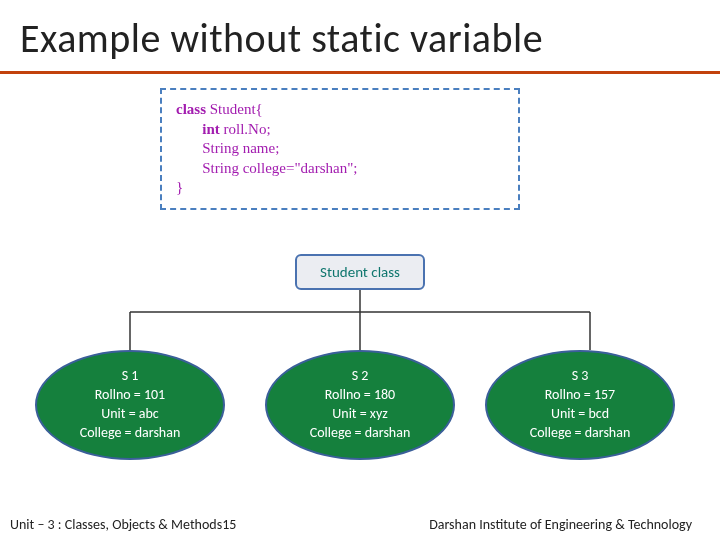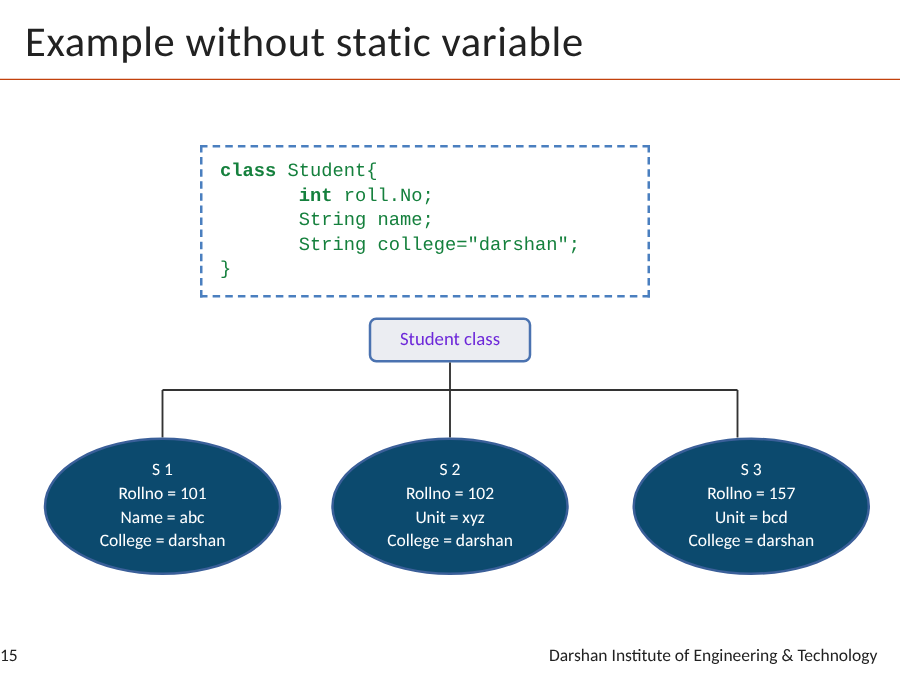--- a/index.html
+++ b/index.html
@@ -5,98 +5,98 @@
   * { margin: 0; padding: 0; box-sizing: border-box; }
   body {
     width: 720px;
     height: 540px;
     font-family: "Segoe UI", Calibri, Arial, sans-serif;
     background: #fff;
     position: relative;
     overflow: hidden;
   }
   .title {
-    font-size: 34px;
+    font-size: 40px;
     font-weight: 300;
     color: #222;
     padding: 14px 20px 8px 20px;
-    border-bottom: 1px solid #c2410c;
+    border-bottom: 3px solid #c2410c;
     letter-spacing: 0.5px;
   }
   .code-box {
     position: absolute;
     left: 160px;
-    top: 116px;
+    top: 88px;
     width: 360px;
     border: 2px dashed #4a7fbf;
     padding: 10px 14px;
-    font-family: Liberation Mono, monospace;
+    font-family: Liberation Serif, serif;
     font-size: 15px;
     line-height: 1.3;
     white-space: pre;
-    color: #15803d;
+    color: #a21caf;
   }
   .kw { font-weight: bold; }
   .class-box {
     position: absolute;
     left: 295px;
     top: 254px;
     width: 130px;
     height: 36px;
     background: #ebedf2;
     border: 2px solid #4a72b0;
     border-radius: 6px;
     display: flex;
     align-items: center;
     justify-content: center;
     font-size: 15px;
-    color: #6d28d9;
+    color: #0f766e;
   }
   
   .svgconn {
     position: absolute;
     left: 0;
     top: 0;
     width: 720px;
     height: 540px;
     pointer-events: none;
   }
   .ellipse {
     position: absolute;
     width: 190px;
     height: 110px;
-    background: #0c4a6e;
+    background: #15803d;
     border: 2px solid #3a5f99;
     border-radius: 50%;
     color: #fff;
     display: flex;
     flex-direction: column;
     align-items: center;
     justify-content: center;
     font-size: 14px;
     line-height: 1.35;
     text-align: center;
   }
   #e1 { left: 35px; top: 350px; }
   #e2 { left: 265px; top: 350px; }
-  #e3 { left: 506px; top: 350px; }
+  #e3 { left: 485px; top: 350px; }
   .footer {
     position: absolute;
     left: 0;
     bottom: 0;
     width: 720px;
     height: 32px;
     display: flex;
     align-items: center;
     font-size: 14px;
     color: #222;
   }
   .footer-left { padding-left: 10px; flex: 0 0 auto; }
   .footer-mid { flex: 1; text-align: left; }
-  .footer-right { padding-right: 18px; flex: 0 0 auto; }
+  .footer-right { padding-right: 28px; flex: 0 0 auto; }
 </style>
 </head>
 <body>
 
 <div class="title">Example without static variable</div>
 
 <div class="code-box"><span class="kw">class</span><span> Student{</span>
        <span class="kw">int</span><span> roll.No;</span>
        <span>String name;</span>
        <span>String college="darshan";</span>
@@ -108,34 +108,35 @@
   <line x1="360" y1="290" x2="360" y2="312" stroke="#333" stroke-width="1.5"></line>
   <line x1="130" y1="312" x2="590" y2="312" stroke="#333" stroke-width="1.5"></line>
   <line x1="130" y1="312" x2="130" y2="350" stroke="#333" stroke-width="1.5"></line>
   <line x1="360" y1="312" x2="360" y2="350" stroke="#333" stroke-width="1.5"></line>
   <line x1="590" y1="312" x2="590" y2="350" stroke="#333" stroke-width="1.5"></line>
 </svg>
 
 <div class="ellipse" id="e1">
   <div>S 1</div>
   <div>Rollno = 101</div>
-  <div>Name = abc</div>
+  <div>Unit = abc</div>
   <div>College = darshan</div>
 </div>
 
 <div class="ellipse" id="e2">
   <div>S 2</div>
-  <div>Rollno = 102</div>
+  <div>Rollno = 180</div>
   <div>Unit = xyz</div>
   <div>College = darshan</div>
 </div>
 
 <div class="ellipse" id="e3">
   <div>S 3</div>
   <div>Rollno = 157</div>
   <div>Unit = bcd</div>
   <div>College = darshan</div>
 </div>
 
 <div class="footer">
+  <div class="footer-left">Unit – 3 : Classes, Objects &amp; Methods</div>
   <div class="footer-mid">15</div>
   <div class="footer-right">Darshan Institute of Engineering &amp; Technology</div>
 </div>
 
 </body></html>

